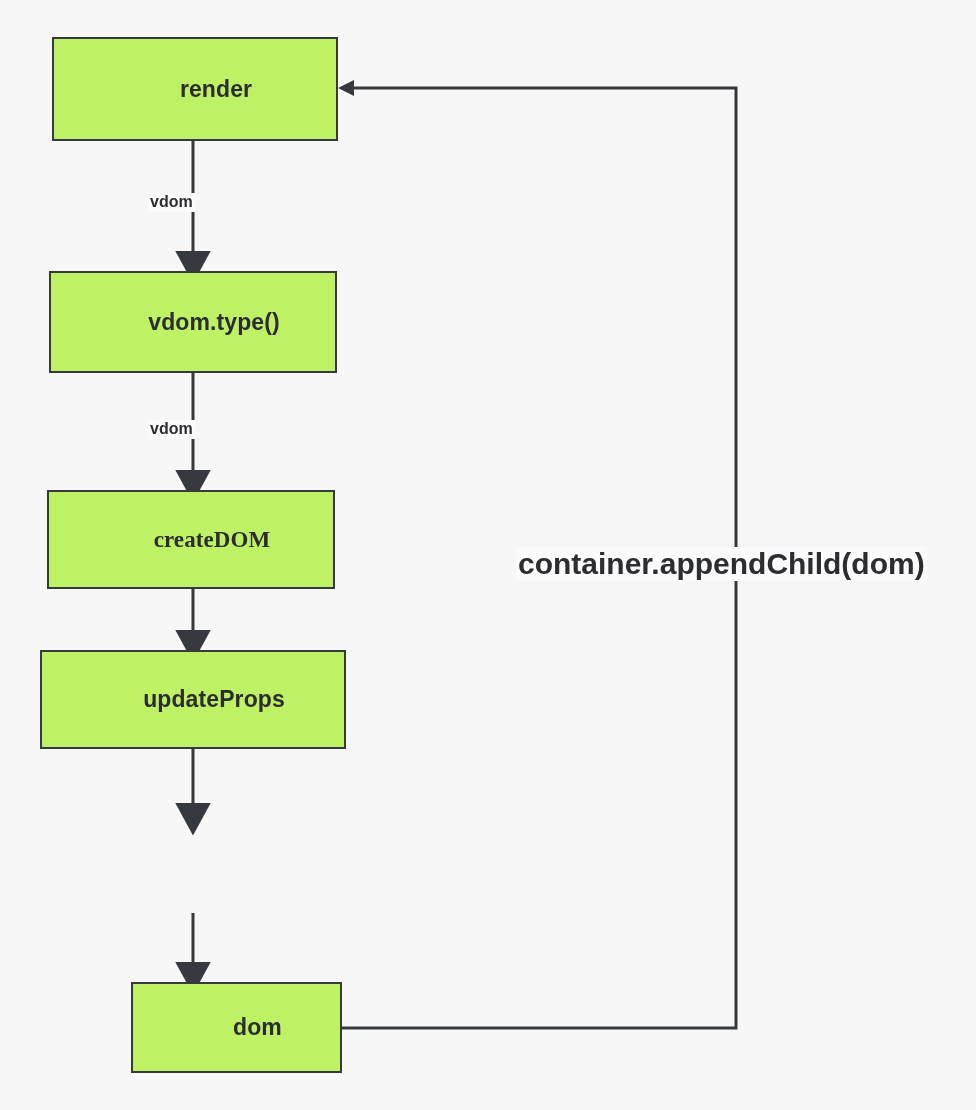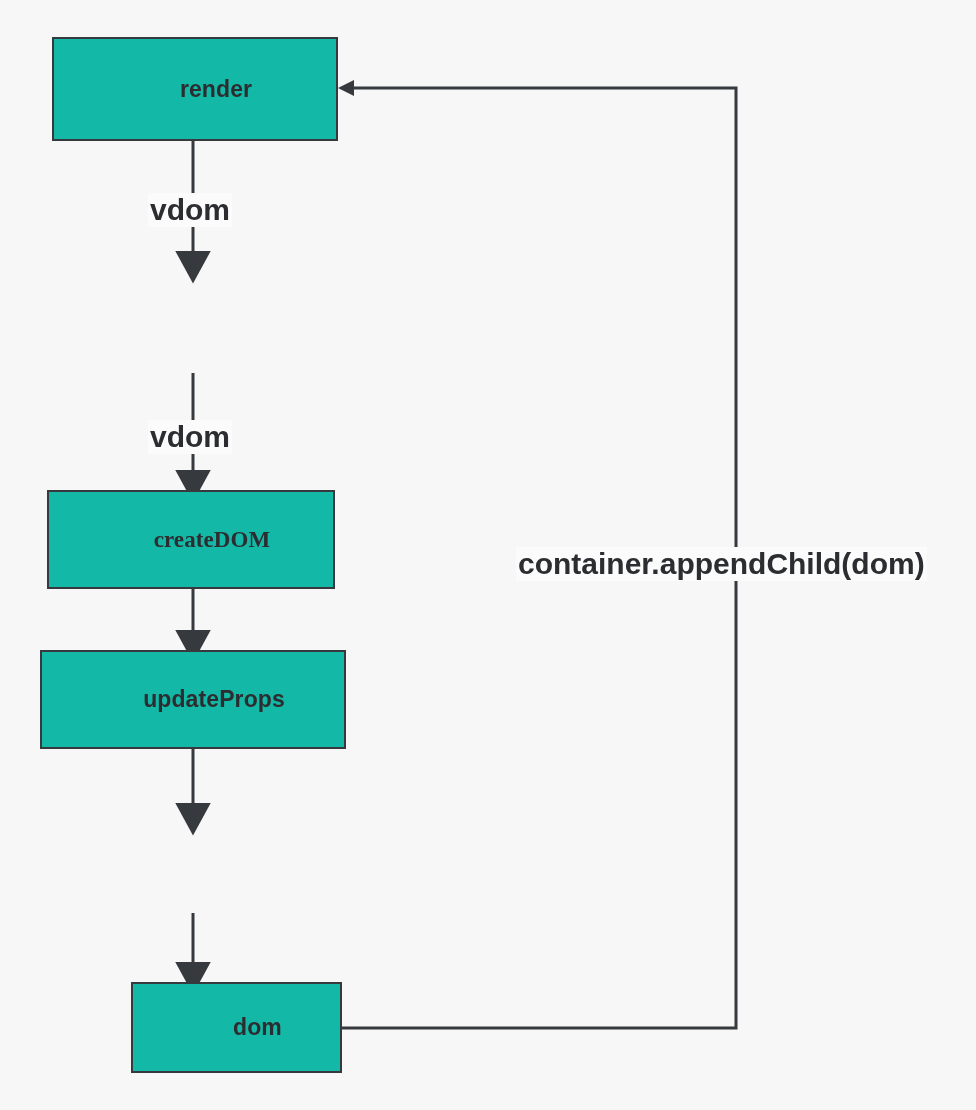--- a/index.html
+++ b/index.html
@@ -26,40 +26,40 @@
   #edge-layer {
     position: absolute;
     left: 0;
     top: 0;
     width: 976px;
     height: 1110px;
   }
   .node {
     position: absolute;
     box-sizing: border-box;
-    background: #14b8a6;
+    background: #bef264;
     border: 2px solid #36393d;
     display: flex;
     align-items: center;
     justify-content: center;
     padding-left: 42px;
   }
   .node-label {
     font-size: 23px;
     font-weight: 700;
     color: #2b2d30;
     letter-spacing: 0.1px;
     white-space: nowrap;
     line-height: 1;
   }
   .edge-label {
     position: absolute;
     background: #fbfbfb;
     color: #2b2d30;
-    font-size: 30px;
+    font-size: 16px;
     font-weight: 700;
     white-space: nowrap;
     line-height: 1.05;
     padding: 1px 2px;
   }
   .edge-label.big {
     font-size: 30px;
   }
 </style>
 </head>
@@ -97,20 +97,23 @@
     <g>
       <path d="M298,1028 L736,1028 L736,88 L351,88" fill="none" stroke="#36393d" stroke-width="3"></path>
       <path d="M338,88 L354,80 L354,96 z" fill="#36393d"></path>
     </g>
   </svg>
 
   <div class="node" style="left:52px; top:37px; width:286px; height:104px;">
     <span class="node-label">render</span>
   </div>
 
+  <div class="node" style="left:49px; top:271px; width:288px; height:102px;">
+    <span class="node-label">vdom.type()</span>
+  </div>
 
   <div class="node" style="left:47px; top:490px; width:288px; height:99px;font-family:Liberation Serif, serif;">
     <span class="node-label">createDOM</span>
   </div>
 
   <div class="node" style="left:40px; top:650px; width:306px; height:99px;">
     <span class="node-label">updateProps</span>
   </div>
 
 

